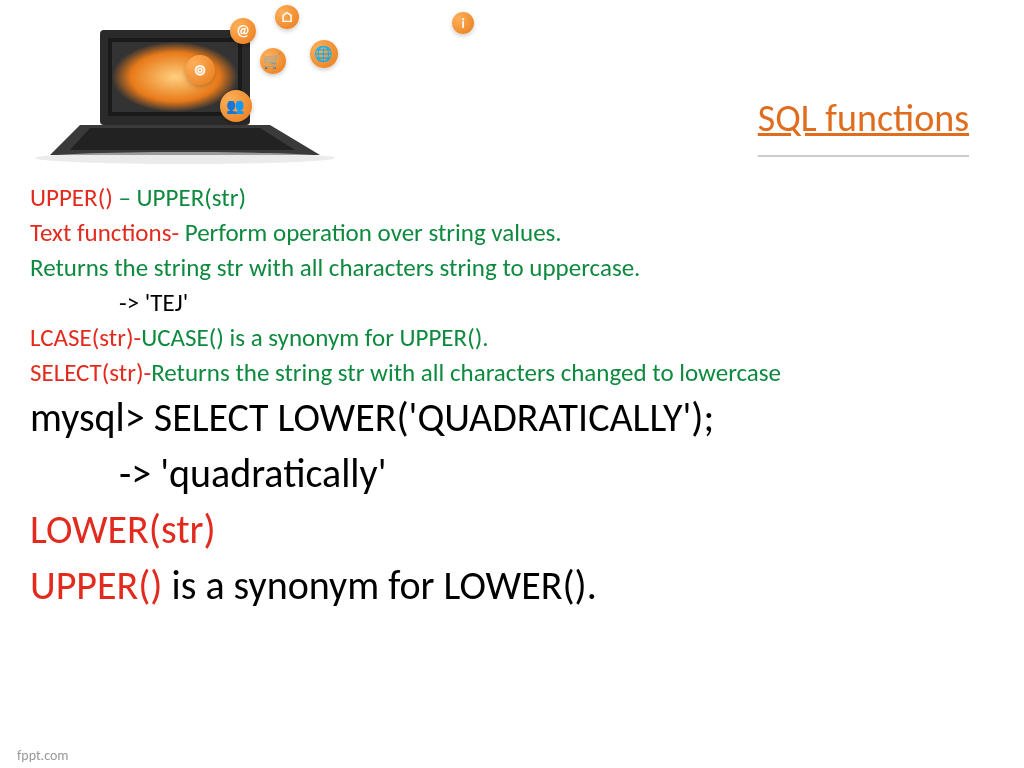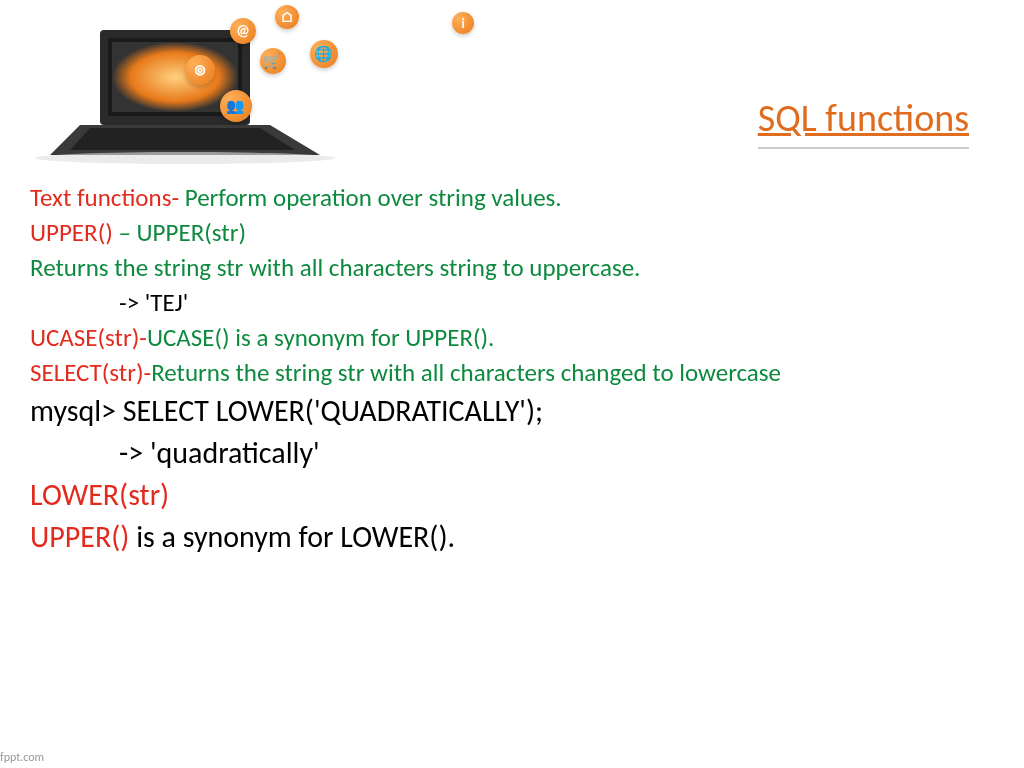--- a/index.html
+++ b/index.html
@@ -21,41 +21,41 @@
   }
   .title {
     position: absolute;
     top: 95px;
     right: 55px;
     font-size: 38px;
     color: #e06c1e;
     text-decoration: underline;
     text-decoration-color: #e06c1e;
     border-bottom: 2px solid #ccc;
-    padding-bottom: 6px;
+    padding-bottom: 14px;
     text-align: right;
   }
   .content {
     position: absolute;
     top: 180px;
     left: 30px;
     right: 30px;
     font-size: 25px;
     line-height: 1.4;
   }
   .red { color: #e22b1e; }
   .green { color: #0e8a3f; }
   .black { color: #000000; }
   .indent { margin-left: 89px; }
-  .large { font-size: 30px; }
+  .large { font-size: 40px; }
   .footer {
     position: absolute;
     bottom: 4px;
-    left: 0;
-    font-size: 12px;
+    left: 17px;
+    font-size: 14px;
     color: #999;
   }
   .orb {
     width: 28px;
     height: 28px;
     border-radius: 50%;
     background: radial-gradient(circle at 30% 30%, #ffb05a, #e87a1a);
     display: inline-flex;
     align-items: center;
     justify-content: center;
@@ -91,29 +91,29 @@
   <span class="orb" style="top:40px; left:290px; width:28px; height:28px;">🌐</span>
   <span class="orb" style="top:55px; left:165px; width:30px; height:30px;">⊚</span>
   <span class="orb" style="top:90px; left:200px; width:32px; height:32px;">👥</span>
   <span class="orb" style="top:12px; left:432px; width:22px; height:22px; font-size:13px;">i</span>
 </div>
 
 <div class="title"> SQL functions</div>
 
 <div class="content">
   <div>
-    <span class="red">Text functions-</span><span class="green"> Perform operation over string values.</span>
+    <span class="red">UPPER() </span><span class="green">– UPPER(str)</span>
   </div>
   <div>
-    <span class="red">UPPER() </span><span class="green">– UPPER(str)</span>
+    <span class="red">Text functions-</span><span class="green"> Perform operation over string values.</span>
   </div>
   <div class="green">Returns the string str with all characters string to uppercase.</div>
   <div class="black indent">-&gt; 'TEJ'</div>
   <div>
-    <span class="red">UCASE(str)-</span><span class="green">UCASE() is a synonym for UPPER().</span>
+    <span class="red">LCASE(str)-</span><span class="green">UCASE() is a synonym for UPPER().</span>
   </div>
   <div>
     <span class="red">SELECT(str)-</span><span class="green">Returns the string str with all characters changed to lowercase</span>
   </div>
   <div class="black large">mysql&gt; SELECT LOWER('QUADRATICALLY');</div>
   <div class="black large indent">-&gt; 'quadratically'</div>
   <div class="red large">LOWER(str)</div>
   <div class="large">
     <span class="red">UPPER() </span><span class="black">is a synonym for LOWER().</span>
   </div>

